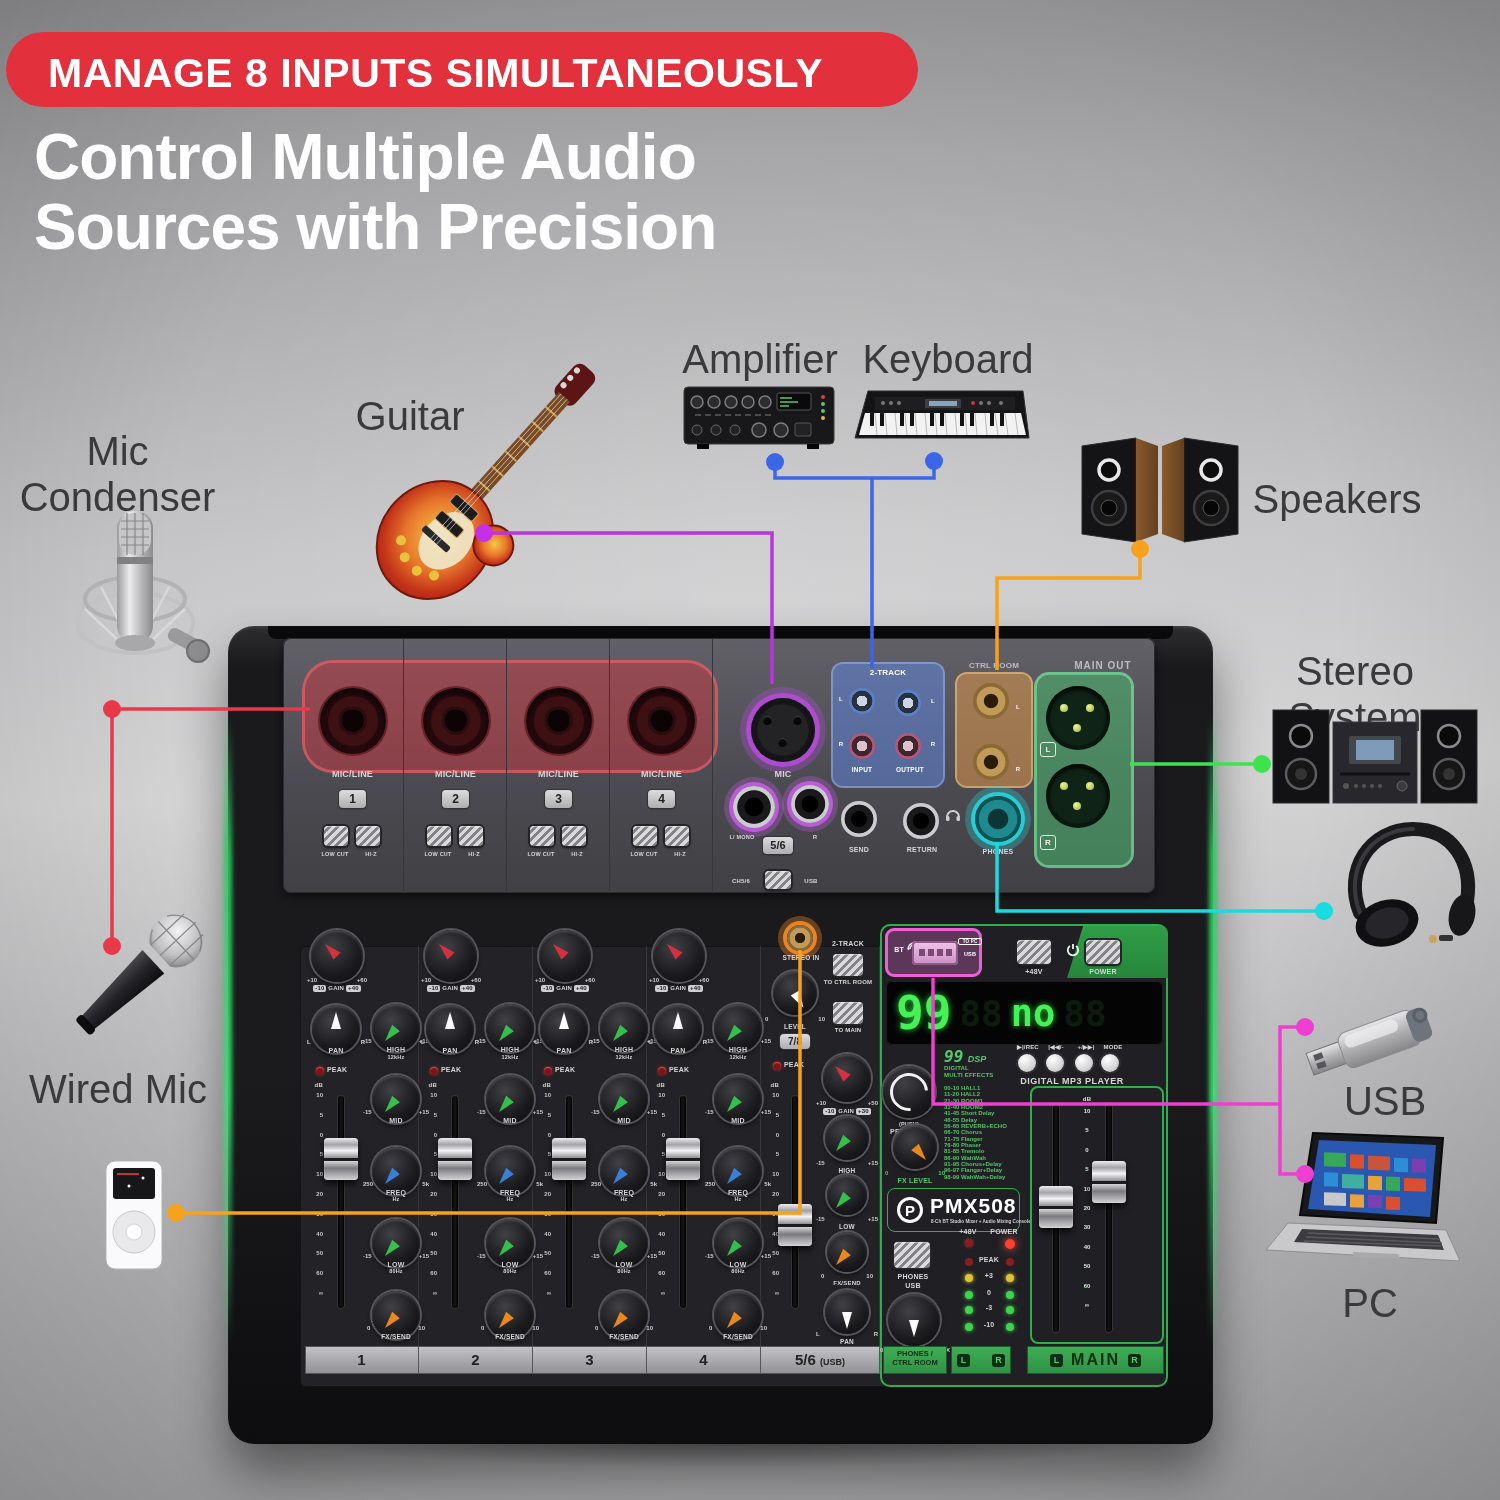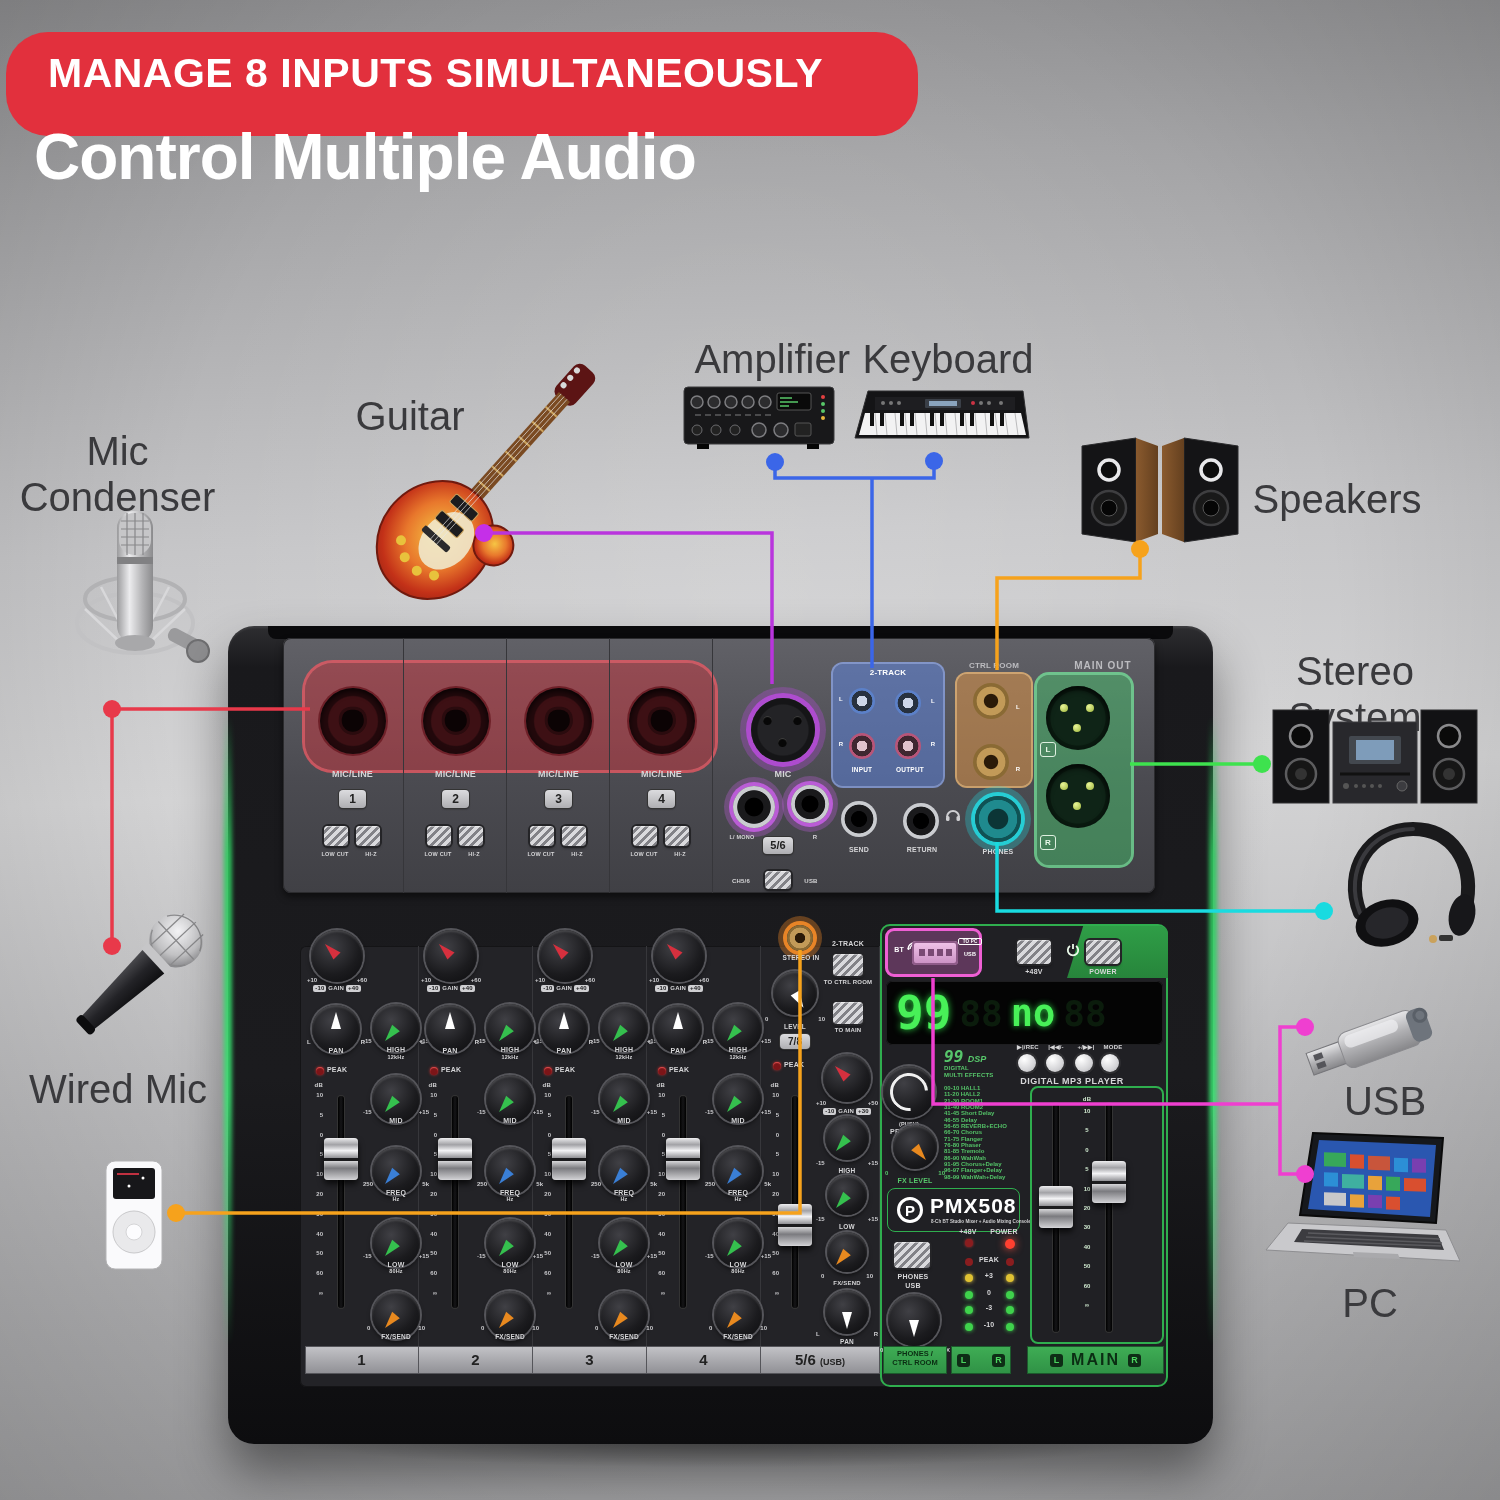--- a/index.html
+++ b/index.html
@@ -3,21 +3,21 @@
 <meta charset="utf-8">
 <style>
   html,body{margin:0;padding:0;background:#777;}
   *{box-sizing:border-box;}
   .stage{position:relative;width:1500px;height:1500px;overflow:hidden;
     background:linear-gradient(178deg,#8e8e90 0%,#a3a3a5 12%,#c6c6c8 36%,#d4d4d5 52%,#bebec0 72%,#a4a4a6 100%);
     font-family:"Liberation Sans",sans-serif;}
   .vig{position:absolute;inset:0;background:radial-gradient(ellipse at 50% 42%,rgba(255,255,255,.18) 0%,rgba(0,0,0,0) 55%,rgba(0,0,0,.16) 100%);pointer-events:none;}
   .abs{position:absolute;}
   
-  .banner{position:absolute;left:6px;top:32px;width:912px;height:104px;background:#e2303d;border-radius:42px;
+  .banner{position:absolute;left:6px;top:32px;width:912px;height:75px;background:#e2303d;border-radius:42px;
     color:#fff;font-weight:bold;font-size:41px;line-height:83px;padding-left:42px;letter-spacing:.5px;white-space:nowrap;}
   .title{position:absolute;left:34px;top:122px;color:#ffffff;font-weight:bold;font-size:64px;line-height:1.1;letter-spacing:-1px;}
   
   .dlabel{position:absolute;color:#3a3a3d;font-size:40px;text-align:center;line-height:1.15;}
   
   .mixer{position:absolute;left:228px;top:626px;width:985px;height:818px;border-radius:26px;
     background:linear-gradient(180deg,#2e2e31 0%,#19191c 5%,#1b1b1e 55%,#0d0d0f 100%);
     box-shadow:0 28px 50px rgba(0,0,0,.45), inset 0 2px 2px rgba(255,255,255,.08);}
   .glow{position:absolute;width:8px;border-radius:4px;filter:blur(2px);opacity:.9;
     background:linear-gradient(180deg,transparent,#2ecb5f 22%,#39e271 60%,transparent);}
@@ -72,20 +72,21 @@
 </style>
 </head>
 <body>
 
 <div class="stage">
   <div class="vig"></div>
 
   <div class="banner"><span>MANAGE 8 INPUTS SIMULTANEOUSLY</span></div>
   <div class="title">
     <div>Control Multiple Audio</div>
+    <div>Sources with Precision</div>
   </div>
 
   <div class="dlabel" style="left:10px;top:428px;width:215px;">Mic Condenser</div>
   <svg class="abs" style="left:55px;top:505px;" width="165" height="200" viewBox="0 0 165 200">
     <defs>
         <linearGradient id="sil" x1="0" y1="0" x2="1" y2="0">
       <stop offset="0" stop-color="#9b9b9d"></stop>
           <stop offset=".35" stop-color="#ececee"></stop>
           <stop offset=".7" stop-color="#b4b4b6"></stop>
           <stop offset="1" stop-color="#8b8b8d"></stop>
@@ -127,21 +128,21 @@
       <rect x="80" y="218" width="30" height="11" rx="2" fill="#1c1c1e" stroke="#caa25c"></rect>
       <rect x="78" y="240" width="34" height="7" rx="2" fill="#2a2a2c"></rect>
       <path d="M91 52v196M95 52v196M99 52v196" stroke="#e8e8e8" stroke-width=".8" opacity=".8"></path>
       <circle cx="70" cy="268" r="5" fill="#e8c23c"></circle>
         <circle cx="84" cy="278" r="5" fill="#e8c23c"></circle>
         <circle cx="102" cy="280" r="5" fill="#e8c23c"></circle>
         <circle cx="118" cy="272" r="5" fill="#e8c23c"></circle>
     </g>
   </svg>
 
-  <div class="dlabel" style="left:670px;top:336px;width:180px;text-align:right;">Amplifier</div>
+  <div class="dlabel" style="left:670px;top:336px;width:180px;">Amplifier</div>
   <svg class="abs" style="left:683px;top:383px;" width="152" height="68" viewBox="0 0 152 68">
     <rect x="1" y="4" width="150" height="57" rx="4" fill="#18181a" stroke="#3a3a3c"></rect>
     <circle cx="14" cy="19" r="6" fill="#2c2c2e" stroke="#7d7d80" stroke-width="1.5"></circle>
     <circle cx="31" cy="19" r="6" fill="#2c2c2e" stroke="#7d7d80" stroke-width="1.5"></circle>
     <circle cx="48" cy="19" r="6" fill="#2c2c2e" stroke="#7d7d80" stroke-width="1.5"></circle>
     <circle cx="65" cy="19" r="6" fill="#2c2c2e" stroke="#7d7d80" stroke-width="1.5"></circle>
     <circle cx="82" cy="19" r="6" fill="#2c2c2e" stroke="#7d7d80" stroke-width="1.5"></circle>
     <rect x="94" y="10" width="34" height="17" rx="2" fill="#0a0a0a" stroke="#555"></rect>
     <path d="M97 15h12M97 19h18M97 23h9" stroke="#58c768" stroke-width="1.5"></path>
     <path d="M12 32h78" stroke="#4a4a4c" stroke-width="2" stroke-dasharray="6 4"></path>

